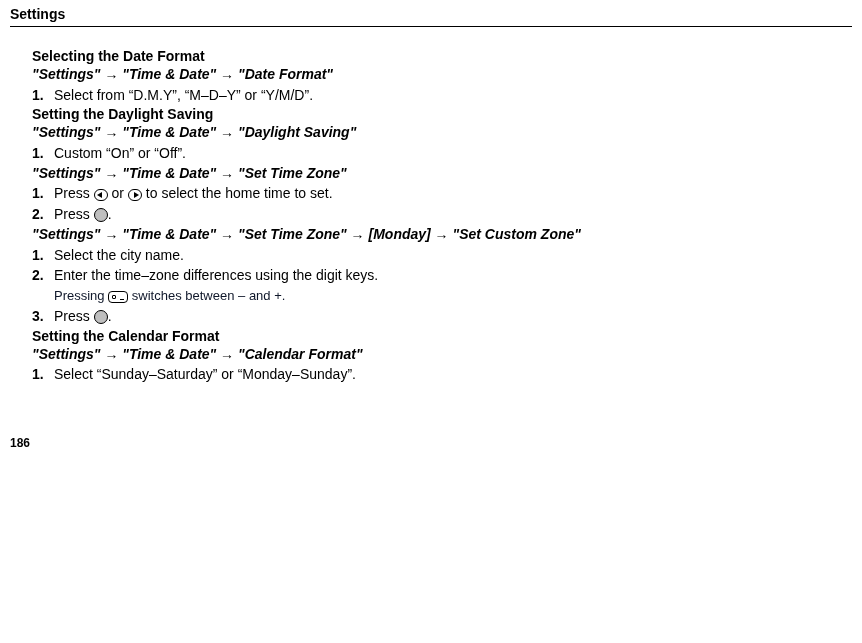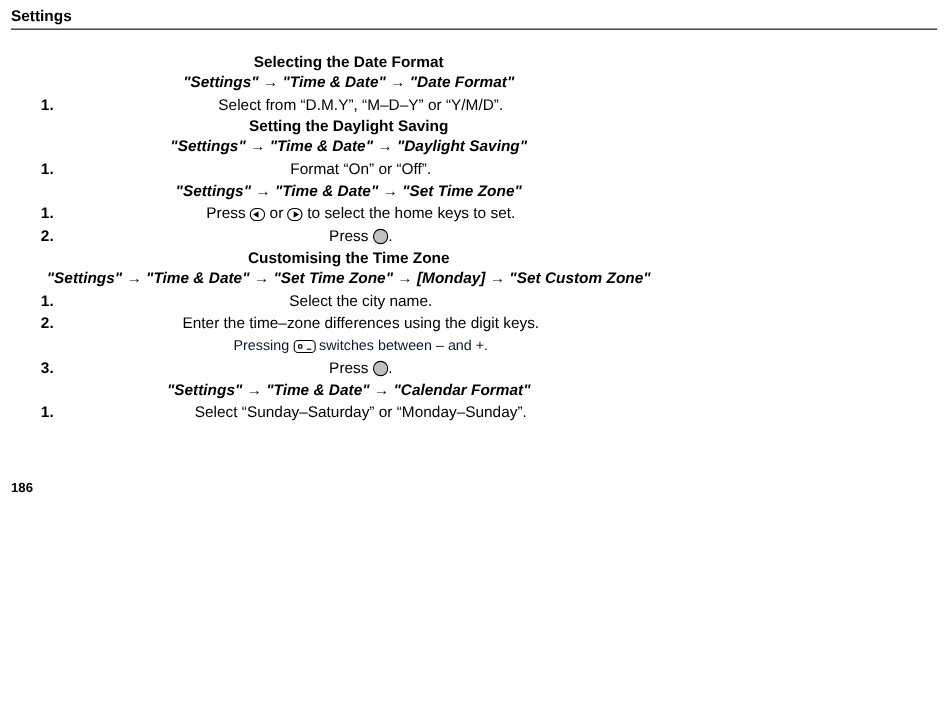--- a/index.html
+++ b/index.html
@@ -30,21 +30,20 @@
     left: 10px;
     right: 10px;
     height: 0;
     border-bottom: 1px solid #000;
   }
   .content {
     position: absolute;
     top: 48px;
     left: 32px;
     right: 260px;
-    text-align: center;
   }
   .section-title {
     font-weight: bold;
     font-size: 14px;
     margin-bottom: 2px;
     font-stretch: condensed;
   }
   .section-title:first-child {
     margin-top: 0;
   }
@@ -172,46 +171,46 @@
       <div class="section-title">Selecting the Date Format</div>
       <div class="nav-path"><span>"Settings"</span><span class="arrow"> → </span><span>"Time &amp; Date"</span><span class="arrow"> → </span><span>"Date Format"</span></div>
       <div class="step-row">
         <div class="step-num">1.</div>
         <div class="step-body"><span>Select from “D.M.Y”, “M–D–Y” or “Y/M/D”.</span></div>
       </div>
       <div class="section-title">Setting the Daylight Saving</div>
       <div class="nav-path"><span>"Settings"</span><span class="arrow"> → </span><span>"Time &amp; Date"</span><span class="arrow"> → </span><span>"Daylight Saving"</span></div>
       <div class="step-row">
         <div class="step-num">1.</div>
-        <div class="step-body"><span>Format “On” or “Off”.</span></div>
+        <div class="step-body"><span>Custom “On” or “Off”.</span></div>
       </div>
       <div class="nav-path"><span>"Settings"</span><span class="arrow"> → </span><span>"Time &amp; Date"</span><span class="arrow"> → </span><span>"Set Time Zone"</span></div>
       <div class="step-row">
         <div class="step-num">1.</div>
-        <div class="step-body"><span>Press </span><span class="icon-left"></span><span> or </span><span class="icon-right"></span><span> to select the home keys to set.</span></div>
+        <div class="step-body"><span>Press </span><span class="icon-left"></span><span> or </span><span class="icon-right"></span><span> to select the home time to set.</span></div>
       </div>
       <div class="step-row">
         <div class="step-num">2.</div>
         <div class="step-body"><span>Press </span><span class="icon-circle"></span><span>.</span></div>
       </div>
-      <div class="section-title">Customising the Time Zone</div>
       <div class="nav-path"><span>"Settings"</span><span class="arrow"> → </span><span>"Time &amp; Date"</span><span class="arrow"> → </span><span>"Set Time Zone"</span><span class="arrow"> → </span><span>[Monday]</span><span class="arrow"> → </span><span>"Set Custom Zone"</span></div>
       <div class="step-row">
         <div class="step-num">1.</div>
         <div class="step-body"><span>Select the city name.</span></div>
       </div>
       <div class="step-row">
         <div class="step-num">2.</div>
         <div class="step-body"><span>Enter the time–zone differences using the digit keys.</span></div>
       </div>
       <div class="sub-step"><span>Pressing </span><span class="icon-key"></span><span> switches between – and +.</span></div>
       <div class="step-row">
         <div class="step-num">3.</div>
         <div class="step-body"><span>Press </span><span class="icon-circle"></span><span>.</span></div>
       </div>
+      <div class="section-title">Setting the Calendar Format</div>
       <div class="nav-path"><span>"Settings"</span><span class="arrow"> → </span><span>"Time &amp; Date"</span><span class="arrow"> → </span><span>"Calendar Format"</span></div>
       <div class="step-row">
         <div class="step-num">1.</div>
         <div class="step-body"><span>Select “Sunday–Saturday” or “Monday–Sunday”.</span></div>
       </div>
     </div>
 
   <div class="page-number">186</div>
 </div>
 

